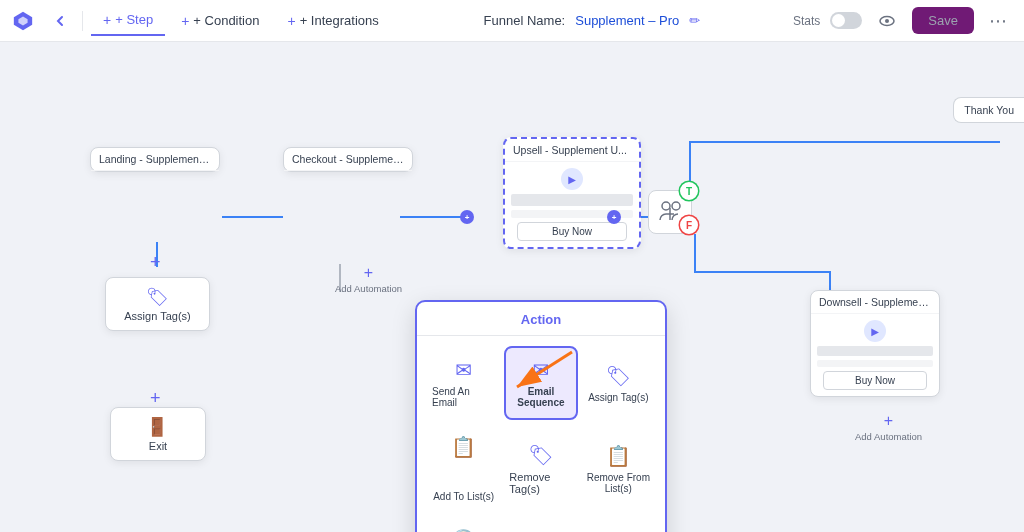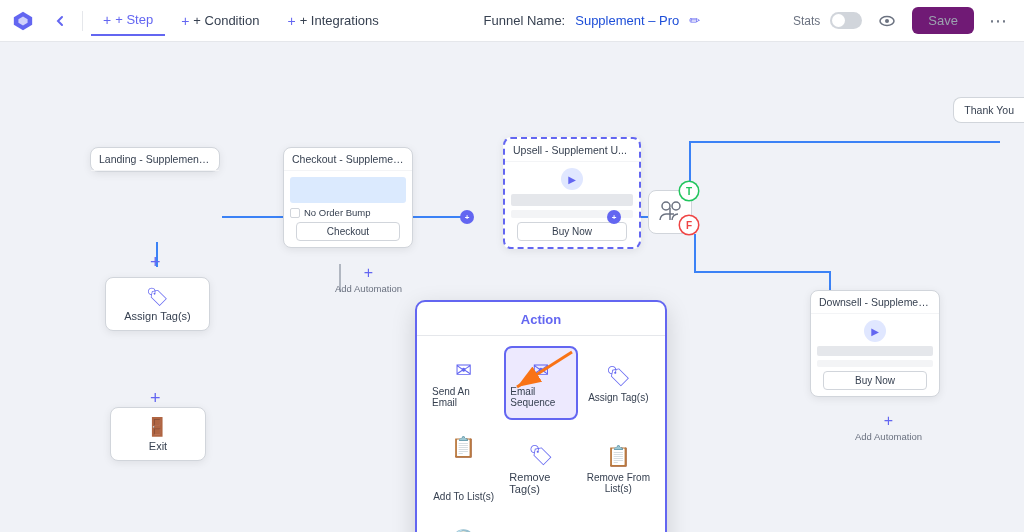--- a/index.html
+++ b/index.html
@@ -153,28 +153,20 @@
 
   <div style="position:absolute; left:150px; top:346px; color:#6366f1; font-size:18px; cursor:pointer; z-index:5;">+</div>
 
   <div class="node" style="left:110px; top:365px; width:96px; text-align:center; padding:8px 6px;">
     <div style="font-size:18px; color:#6366f1;">🚪</div>
     <div style="font-size:11px; color:#374151; margin-top:2px;">Exit</div>
   </div>
 
   <div class="node" style="left:283px; top:105px; width:130px;">
     <div class="node-title">Checkout - Supplement C...</div>
-    <div class="node-body">
-      <div style="width:100%; height:26px; background:#dbeafe; border-radius:3px;"></div>
-      <div style="display:flex; align-items:center; gap:4px; width:100%;">
-        <span class="mini-checkbox"></span>
-        <span style="font-size:9.5px; color:#374151;">No Order Bump</span>
-      </div>
-      <div class="node-btn">Checkout</div>
-    </div>
   </div>
 
   <div style="position:absolute; left:335px; top:222px; display:flex; flex-direction:column; align-items:center; gap:1px;">
     <span style="color:#6366f1; font-size:16px;">+</span>
     <span style="font-size:9.5px; color:#6b7280;">Add Automation</span>
   </div>
 
   <div class="node node-dashed" style="left:463px; top:95px; width:138px;margin-left:40px;">
     <div class="node-title">Upsell - Supplement U...</div>
     <div class="node-body">
@@ -225,21 +217,21 @@
 
   <div class="action-popup" style="left:415px; top:258px;">
     <div class="action-popup-title">Action</div>
     <div class="action-grid">
       <div class="action-item">
         <span class="action-icon">✉</span>
         <span style="font-size:10px; color:#374151; text-align:left;">Send An Email</span>
       </div>
       <div class="action-item selected">
         <span class="action-icon">✉</span>
-        <span style="font-size:10px; text-align:left;">Email Sequence</span>
+        <span style="font-size:10px; text-align:center;font-weight:bold;">Email Sequence</span>
       </div>
       <div class="action-item">
         <span class="action-icon">🏷</span>
         <span style="font-size:10px; color:#374151; text-align:center;">Assign Tag(s)</span>
       </div>
       <div class="action-item">
         <span class="action-icon">📋</span>
         <span style="font-size:10px; color:#374151; text-align:center;margin-top:28px;">Add To List(s)</span>
       </div>
       <div class="action-item">

